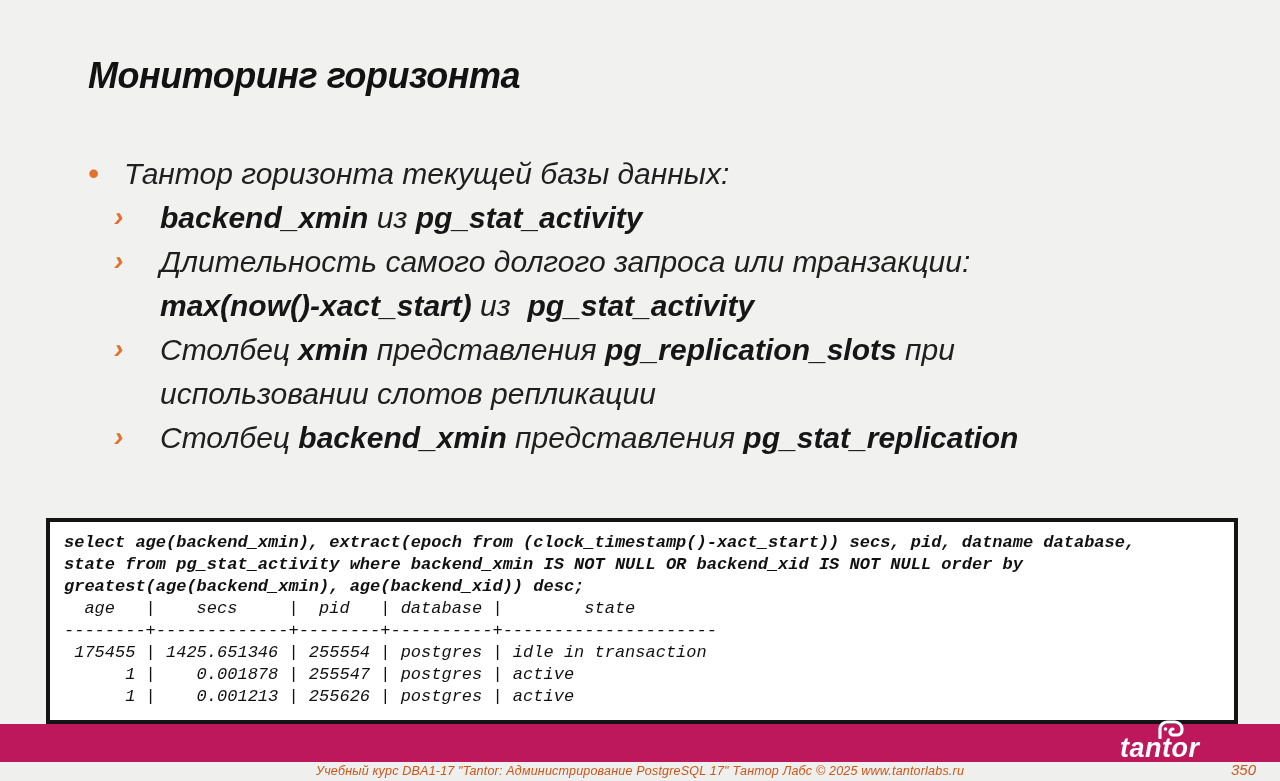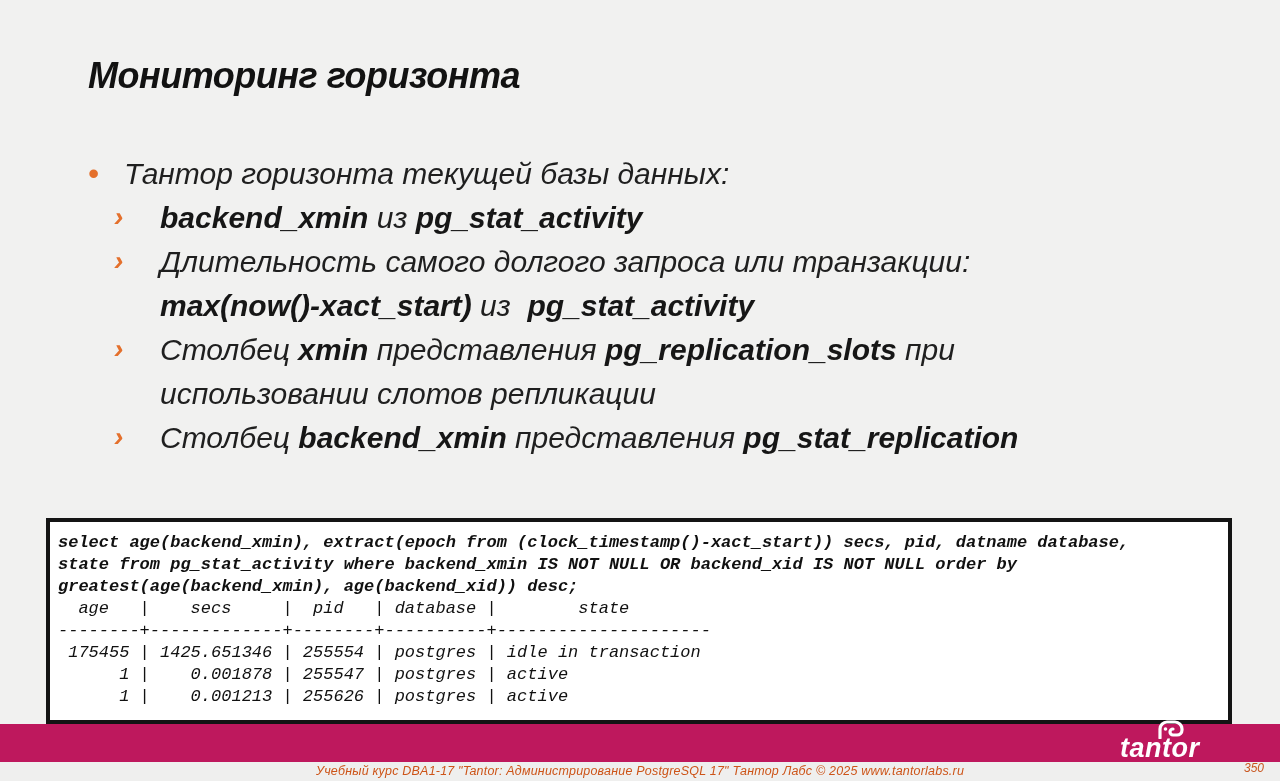--- a/index.html
+++ b/index.html
@@ -27,21 +27,21 @@
   .bullets .item.lvl1{padding-left:36px;}
   .bullets .item.lvl2{padding-left:72px;}
   .bullets .marker{position:absolute;font-weight:bold;}
   .bullets .lvl1 > .marker{left:0;top:0;font-size:30px;}
   .bullets .lvl2 > .marker{left:26px;top:-1px;font-size:28px;}
   .bullets .b{font-weight:bold;color:#161616;}
   
   .codeblock{
     position:absolute;left:46px;top:518px;width:1158px;height:176px;
     background:#ffffff;border:4px solid #141414;
-    padding:10px 12px 12px 8px;
+    padding:10px 12px 12px 14px;
     font-family:"Liberation Mono", monospace;
     font-size:17px;line-height:22px;color:#111;
     white-space:pre;overflow:hidden;
   }
   .codeblock .code-line{white-space:pre;}
   .codeblock .code-line.bold{font-weight:bold;}
   
   .band{
     position:absolute;left:0;top:724px;width:1280px;height:38px;
   }
@@ -56,22 +56,22 @@
   
   .footer-strip{
     position:absolute;left:0;top:762px;width:1280px;height:19px;
     background:#efefee;
   }
   .footer-text{
     position:absolute;left:0;top:764px;width:1280px;
     text-align:center;font-size:12.5px;letter-spacing:0.2px;
   }
   .page-number{
-    position:absolute;right:16px;top:761px;
-    font-size:12px;
+    position:absolute;right:24px;top:761px;
+    font-size:15px;
   }
 </style>
 </head>
 <body>
 
 <div class="slide" style="background: rgb(241, 241, 240);">
 
   <div class="title">Мониторинг горизонта</div>
 
   <div class="bullets">

